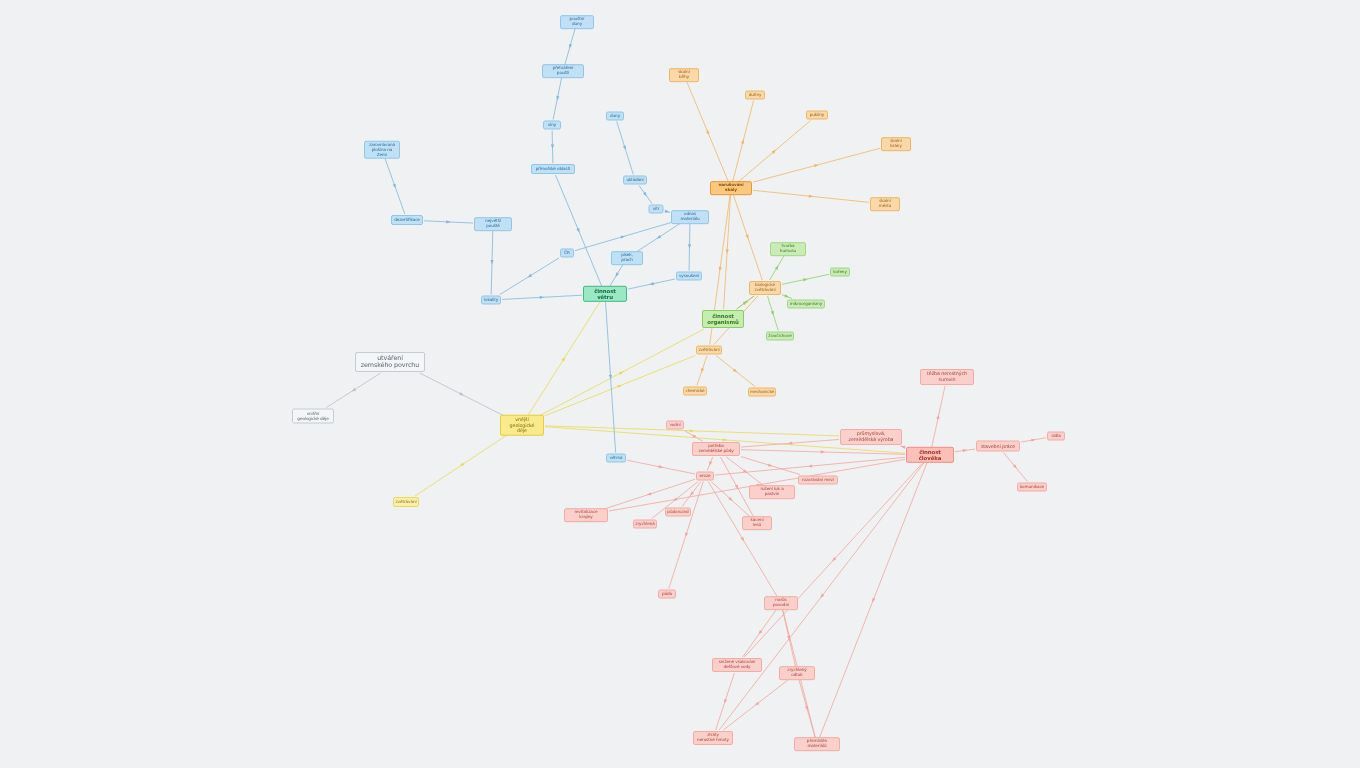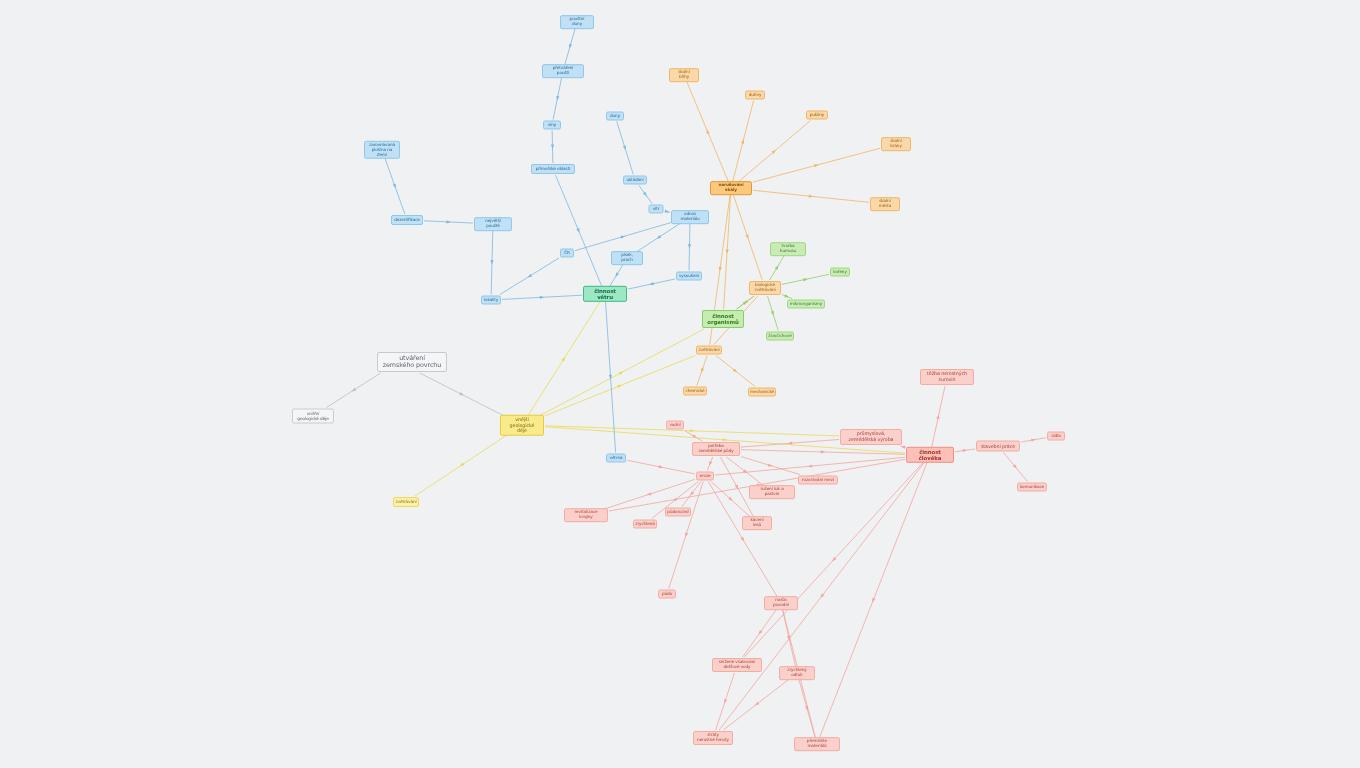--- a/index.html
+++ b/index.html
@@ -350,21 +350,21 @@
       <g>
         <line x1="798.5492957746479" y1="678.5" x2="815.4507042253521" y2="738.5" stroke="#f3a69c" stroke-width="0.8"></line>
         <polygon points="-2.2,-1.6 2.2,0 -2.2,1.6" fill="#f3a69c" transform="translate(807,708.5) rotate(74.26799521489278)"></polygon>
       </g>
       <g>
         <line x1="741" y1="449.70093457943926" x2="905" y2="454.29906542056074" stroke="#f3a69c" stroke-width="0.8"></line>
         <polygon points="-2.2,-1.6 2.2,0 -2.2,1.6" fill="#f3a69c" transform="translate(823,452) rotate(1.6060029892822416)"></polygon>
       </g>
     </svg>
   <div id="node-layer">
-      <div class="node c-gray sz-l" style="left: 412px; top: 362px; width: 70px; min-height: 20px;">utváření
+      <div class="node c-gray sz-l" style="left: 390px; top: 362px; width: 70px; min-height: 20px;">utváření
 zemského povrchu</div>
       <div class="node c-gray sz-xs" style="left: 313px; top: 416px; width: 42px; min-height: 15px;">vnitřní
 geologické děje</div>
       <div class="node h-yellow sz-s" style="left: 522px; top: 425px; width: 44px; min-height: 16px;">vnější
 geologické děje</div>
       <div class="node c-yellow sz-xs" style="left: 406px; top: 502px; width: 26px; min-height: 10px;">zvětrávání</div>
       <div class="node h-green sz-m" style="left: 605px; top: 294px; width: 44px; min-height: 13px;">činnost větru</div>
       <div class="node c-blue sz-xs" style="left: 577px; top: 22px; width: 34px; min-height: 10px;">pouštní duny</div>
       <div class="node c-blue sz-xs" style="left: 563px; top: 71px; width: 42px; min-height: 10px;">přetváření pouští</div>
       <div class="node c-blue sz-xs" style="left: 552px; top: 125px; width: 18px; min-height: 9px;">vlny</div>

